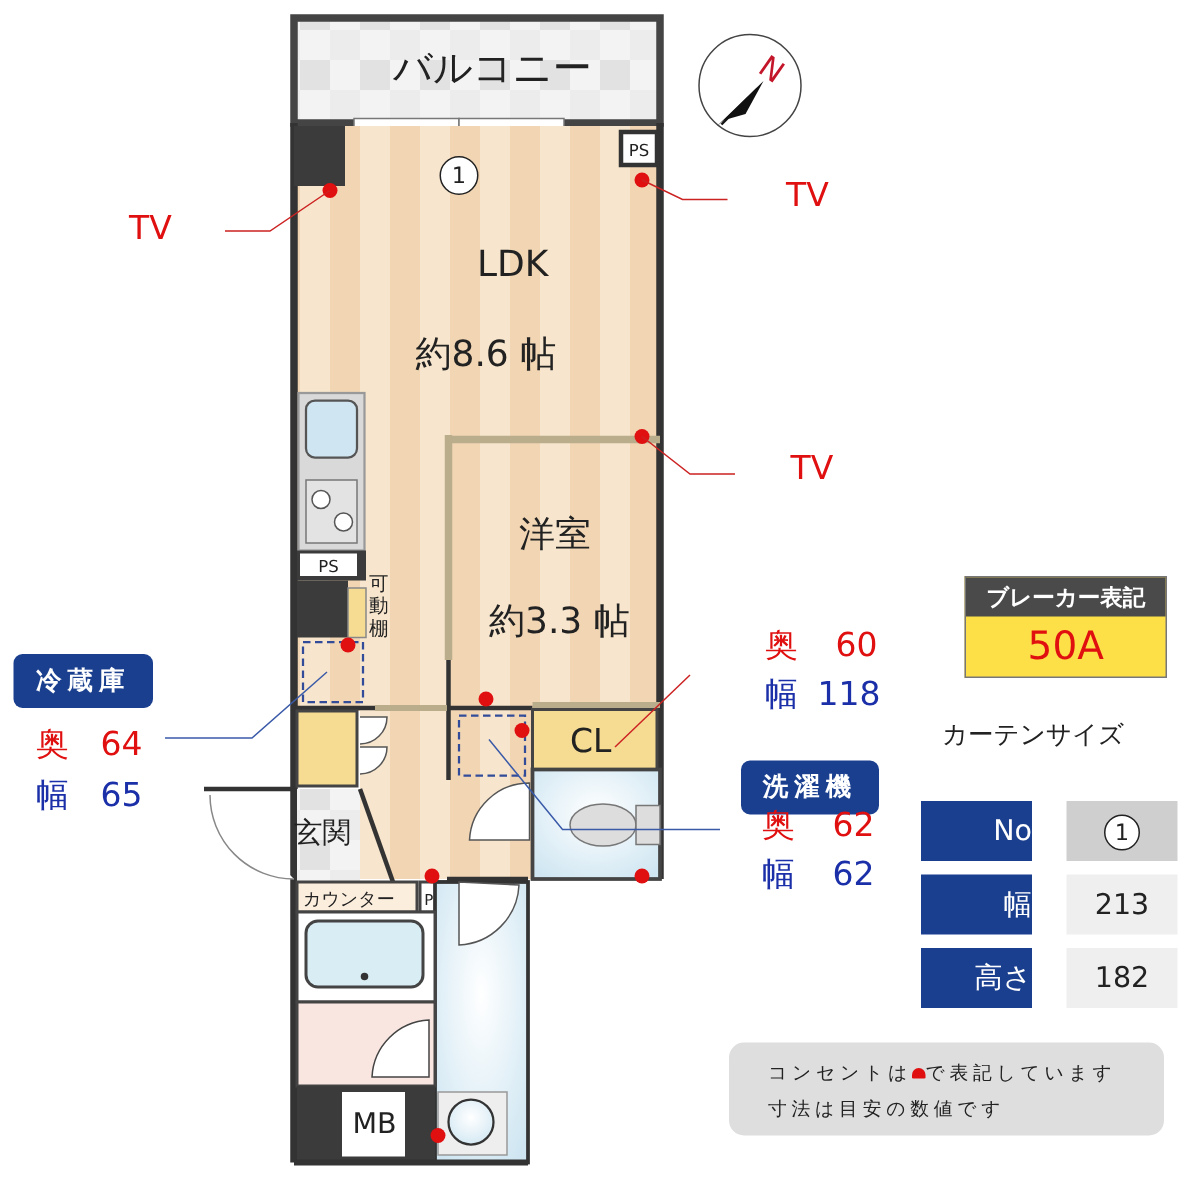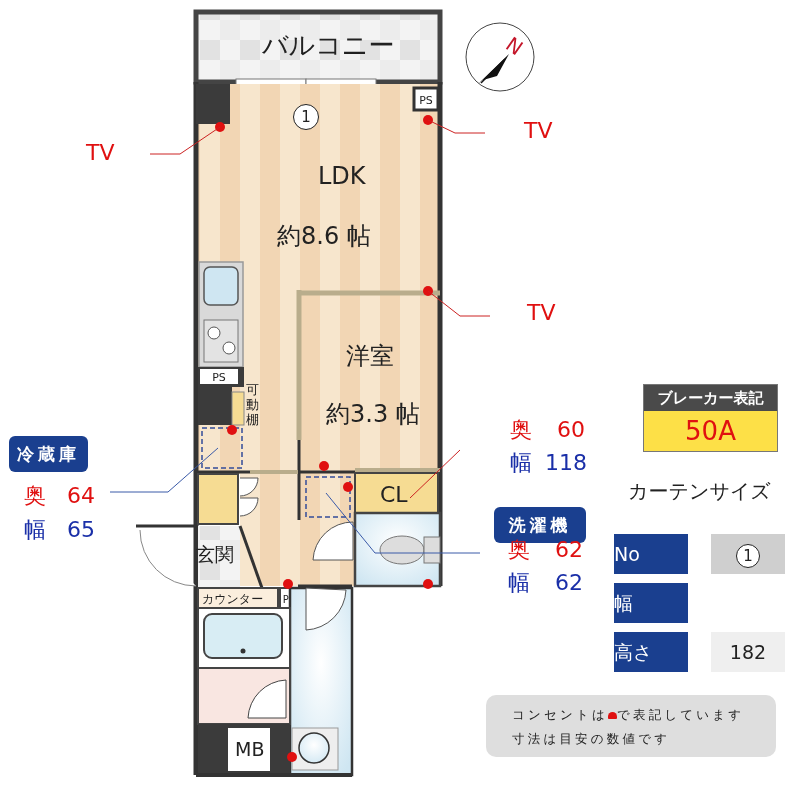--- a/index.html
+++ b/index.html
@@ -8,23 +8,23 @@
   .lbl{position:absolute;color:#222;white-space:nowrap;}
   .tv{position:absolute;color:#e01010;font-size:22px;}
   .badge{position:absolute;background:#1a3f8f;color:#fff;border-radius:6px;font-size:17px;font-weight:bold;letter-spacing:4px;text-align:center;}
   .red{color:#e01010;}
   .blue{color:#1a2fa8;}
   .dim{position:absolute;font-size:22px;white-space:nowrap;}
   .dim span{display:inline-block;}
   .brk{position:absolute;left:643px;top:384px;width:133px;border:1px solid #777;background:#fde047;}
   .brk-h{background:#4a4a4a;color:#fff;font-size:15px;text-align:center;height:26px;line-height:26px;font-weight:bold;}
   .brk-v{color:#e01010;font-size:26px;text-align:center;height:40px;line-height:40px;}
-  .ctitle{position:absolute;left:628px;top:478px;font-size:20px;color:#222;}
+  .ctitle{position:absolute;left:628px;top:478px;font-size:17px;color:#222;}
   .trow{position:absolute;left:614px;width:160px;height:40px;}
-  .th{position:absolute;left:0;top:0;width:74px;height:40px;background:#1a3f8f;color:#fff;font-size:19px;text-align:left;line-height:40px;}
+  .th{position:absolute;left:0;top:0;width:74px;height:40px;background:#1a3f8f;color:#fff;font-size:19px;text-align:right;line-height:40px;}
   .td{position:absolute;left:97px;top:0;width:74px;height:40px;background:#efefef;color:#222;font-size:19px;text-align:center;line-height:40px;}
   .td.gray{background:#cfcfcf;}
   .circ{display:inline-block;width:22px;height:22px;border:1px solid #222;border-radius:50%;line-height:22px;font-size:15px;background:#fff;}
   .note{position:absolute;left:486px;top:695px;width:290px;height:62px;background:#dedede;border-radius:10px;text-align:center;}
   .note div{position:absolute;left:26px;font-size:12.5px;letter-spacing:3.2px;color:#222;white-space:nowrap;}
   .dot{display:inline-block;width:9px;height:7px;background:#e01010;border-radius:5px 5px 1px 1px;vertical-align:middle;}
 </style>
 </head>
 <body>
 
@@ -165,21 +165,21 @@
 <div class="lbl" style="left:380px;top:482px;font-size:22px;">CL</div>
 <div class="lbl" style="left:196px;top:542px;font-size:19px;">玄関</div>
 <div class="lbl" style="left:202px;top:591px;font-size:12px;">カウンター</div>
 <div class="lbl" style="left:235px;top:738px;font-size:19px;">MB</div>
 <div class="lbl" style="left:507px;top:34px;font-size:20px;color:#c4162a;transform:rotate(35deg);">N</div>
 
 <div class="tv" style="left:86px;top:140px;">TV</div>
 <div class="tv" style="left:524px;top:118px;">TV</div>
 <div class="tv" style="left:527px;top:300px;">TV</div>
 
-<div class="badge" style="left:9px;top:436px;width:79px;height:36px;line-height:36px;">冷蔵庫</div>
+<div class="badge" style="left:9px;top:436px;width:93px;height:36px;line-height:36px;">冷蔵庫</div>
 <div class="dim" style="left:24px;top:481px;">
   <span class="red">奥</span>
   <span class="red" style="margin-left:14px;">64</span>
 </div>
 <div class="dim" style="left:24px;top:515px;">
   <span class="blue">幅</span>
   <span class="blue" style="margin-left:14px;">65</span>
 </div>
 
 <div class="dim" style="left:510px;top:415px;">
@@ -206,20 +206,21 @@
   <div class="brk-v">50A</div>
 </div>
 
 <div class="ctitle">カーテンサイズ</div>
 <div class="trow" style="top:534px;">
   <div class="th">No</div>
   <div class="td gray"><span class="circ">1</span></div>
 </div>
 <div class="trow" style="top:583px;">
   <div class="th">幅</div>
+  <div class="td">213</div>
 </div>
 <div class="trow" style="top:632px;">
   <div class="th">高さ</div>
   <div class="td">182</div>
 </div>
 
 <div class="note">
   <div style="top:12px;">
     <span>コンセントは</span><span class="dot"></span><span>で表記しています</span>
   </div>

